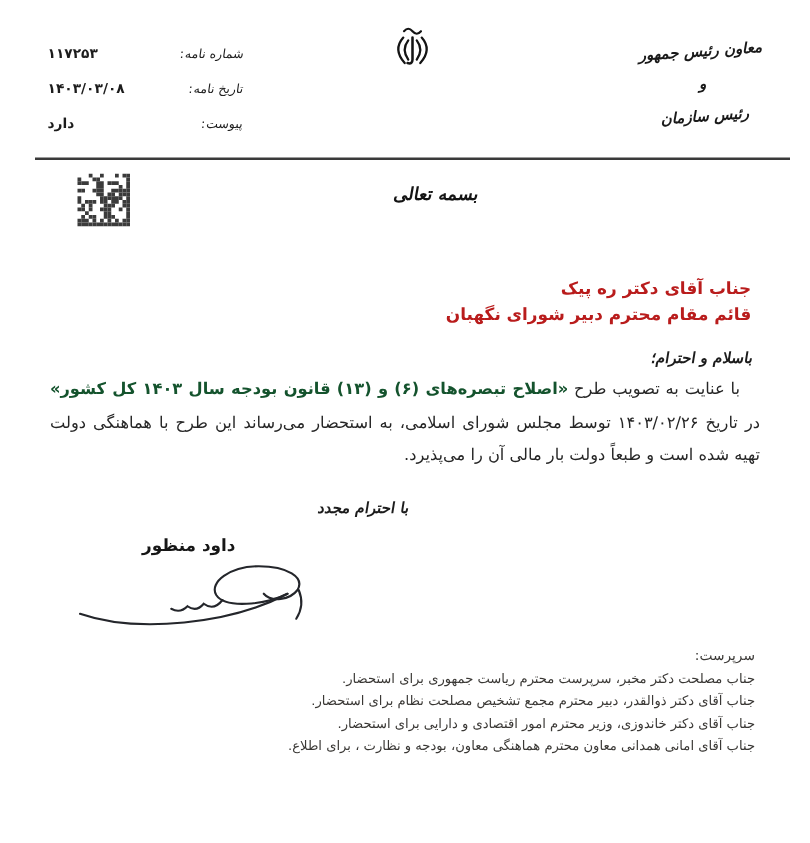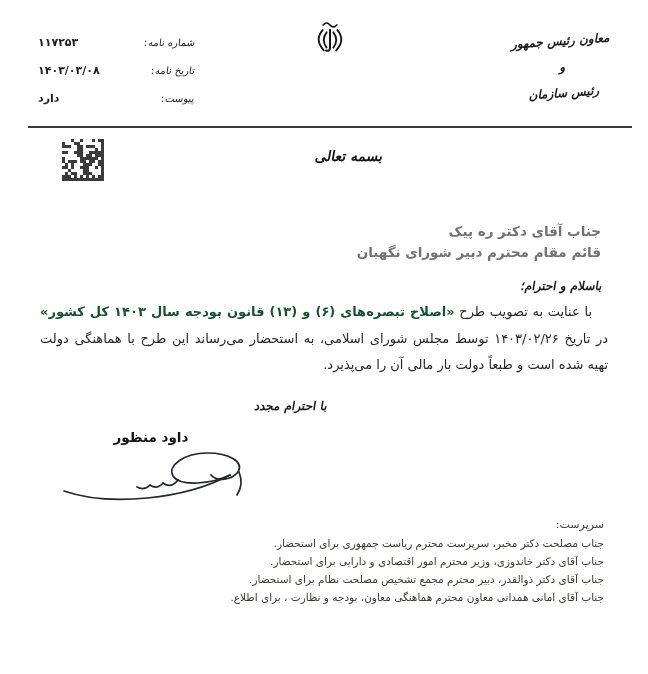--- a/index.html
+++ b/index.html
@@ -30,21 +30,21 @@
   .divider{position:absolute;left:28px;top:126px;width:604px;height:2px;background:#3a3a3a;}
   
   .qr{position:absolute;left:62px;top:139px;width:42px;height:42px;}
   .qr-grid{width:100%;height:100%;display:grid;
            grid-template-columns:repeat(14,1fr);grid-template-rows:repeat(14,1fr);}
   
   .besmele{position:absolute;left:248px;top:148px;width:200px;text-align:center;
            font-size:14px;font-weight:bold;font-style:italic;color:#141414;transform:skewX(4deg);}
   
   .addressee{position:absolute;right:47px;top:221px;text-align:right;}
-  .addr-line{font-size:13.5px;font-weight:bold;color:#737373;line-height:21px;}
+  .addr-line{font-size:13.5px;font-weight:bold;color:#b91c1c;line-height:21px;}
   .salutation{position:absolute;right:47px;top:279px;font-size:12px;font-weight:600;
               font-style:italic;color:#1c1c1c;transform:skewX(5deg);}
   
   .body-text{position:absolute;right:40px;left:40px;top:299px;margin:0;
              font-size:13px;line-height:26.5px;text-align:justify;text-indent:16px;
              color:#262626;}
   .body-text .bold{font-weight:bold;color:#14532d;}
   
   .closing{position:absolute;left:240px;top:399px;width:100px;text-align:center;
            font-size:12px;font-weight:600;font-style:italic;color:#1c1c1c;transform:skewX(5deg);}
@@ -315,18 +315,18 @@
       <path d="M4,46 C50,62 125,54 170,30"></path>
       <path d="M170,30 C152,39 120,42 113,31 C107,21 124,8 147,8 C170,8 184,17 178,27 C172,35 157,37 151,30"></path>
       <path d="M118,35 q-7,9 -15,3 q-6,7 -13,2 q-6,6 -13,2"></path>
       <path d="M179,27 q5,12 -2,23"></path>
     </svg>
   </div>
 
   <div class="cc">
     <div class="cc-label">سرپرست:</div>
     <div class="cc-item">جناب مصلحت دکتر مخبر، سرپرست محترم ریاست جمهوری برای استحضار.</div>
+    <div class="cc-item">جناب آقای دکتر ذوالقدر، دبیر محترم مجمع تشخیص مصلحت نظام برای استحضار.</div>
     <div class="cc-item">جناب آقای دکتر خاندوزی، وزیر محترم امور اقتصادی و دارایی برای استحضار.</div>
-    <div class="cc-item">جناب آقای دکتر ذوالقدر، دبیر محترم مجمع تشخیص مصلحت نظام برای استحضار.</div>
     <div class="cc-item">جناب آقای امانی همدانی معاون محترم هماهنگی معاون، بودجه و نظارت ، برای اطلاع.</div>
   </div>
 
 </div>
 
 </body></html>

